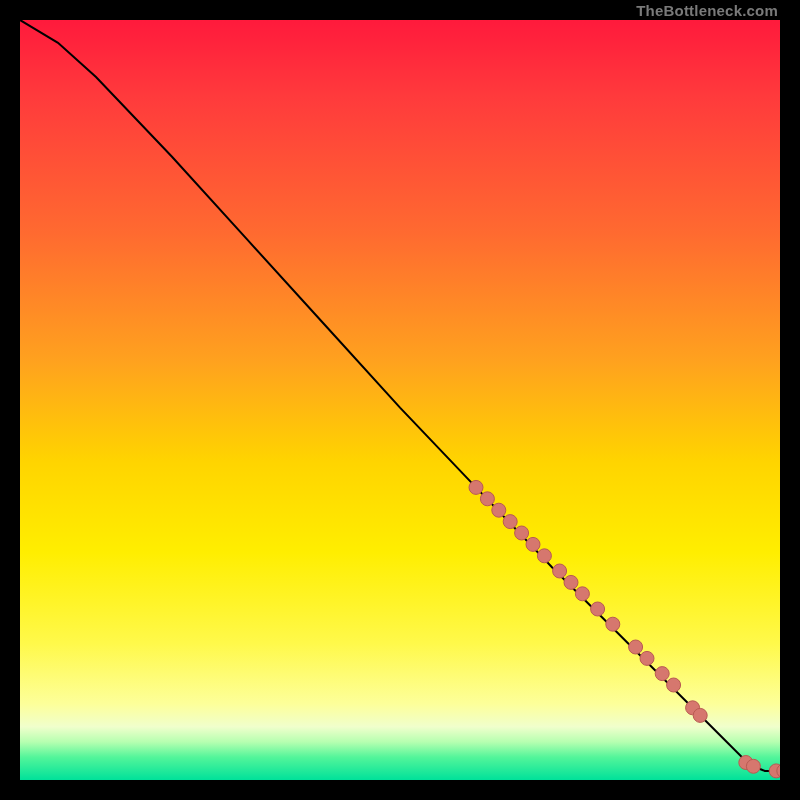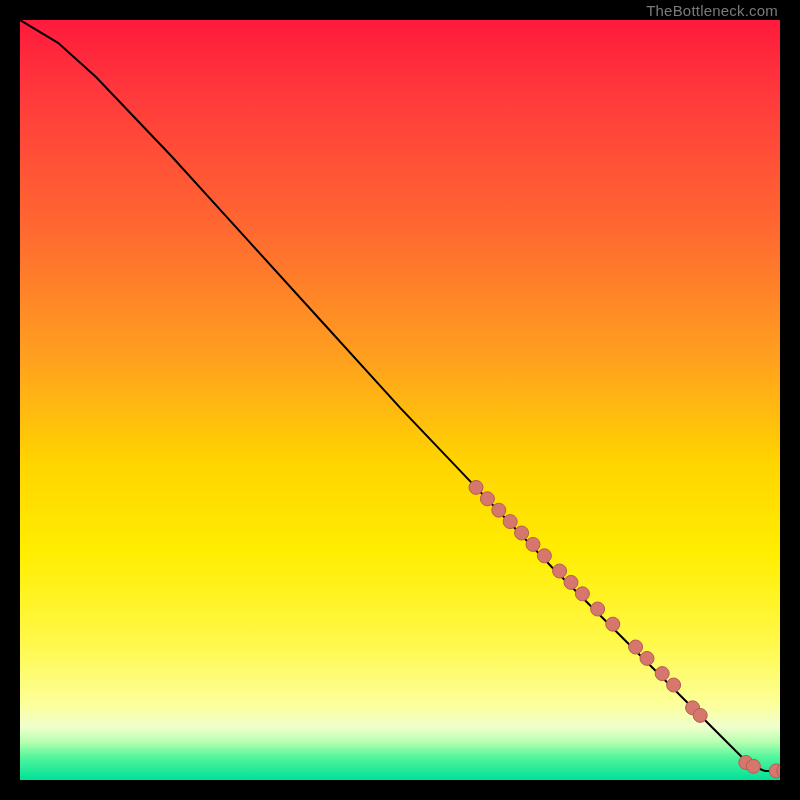--- a/index.html
+++ b/index.html
@@ -44,21 +44,21 @@
     top: 0;
     width: 760px;
     height: 760px;
   }
   .attrib {
     position: absolute;
     top: 2px;
     right: 22px;
     font-family: Arial, Helvetica, sans-serif;
     font-size: 15px;
-    font-weight: 400;
+    font-weight: 700;
     color: #7a7a7a;
     letter-spacing: 0.2px;
     margin-left: 30px;
   }
 </style>
 </head>
 <body>
 
 <div class="stage">
   <div class="plot">

